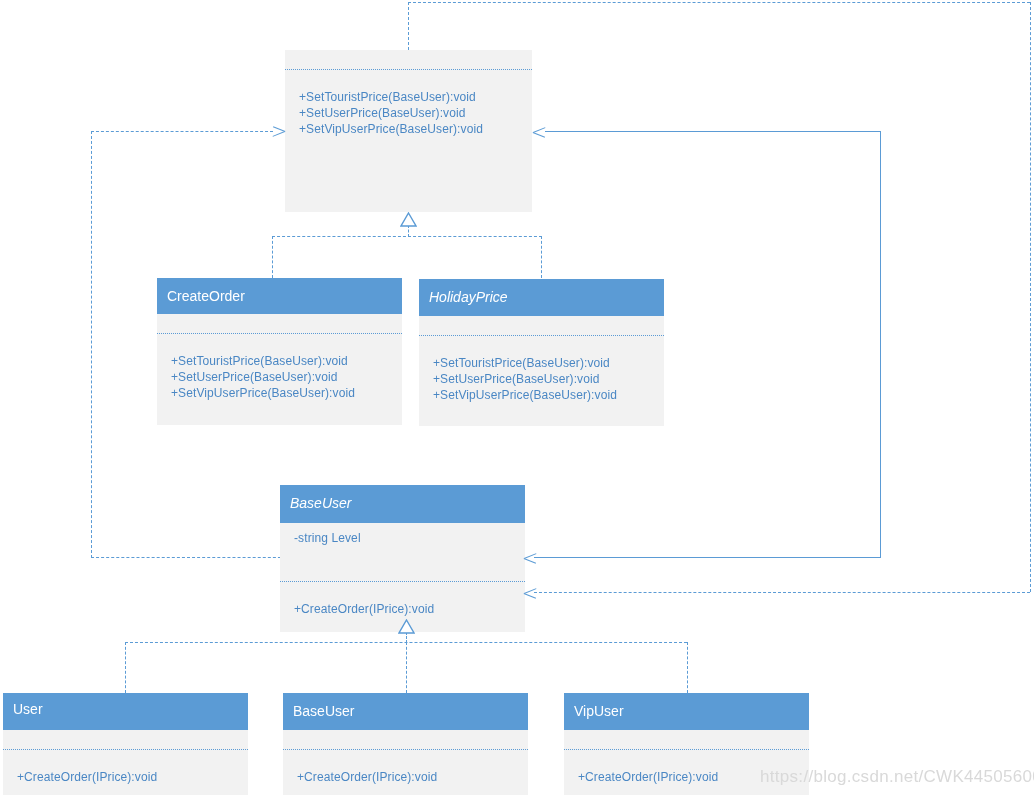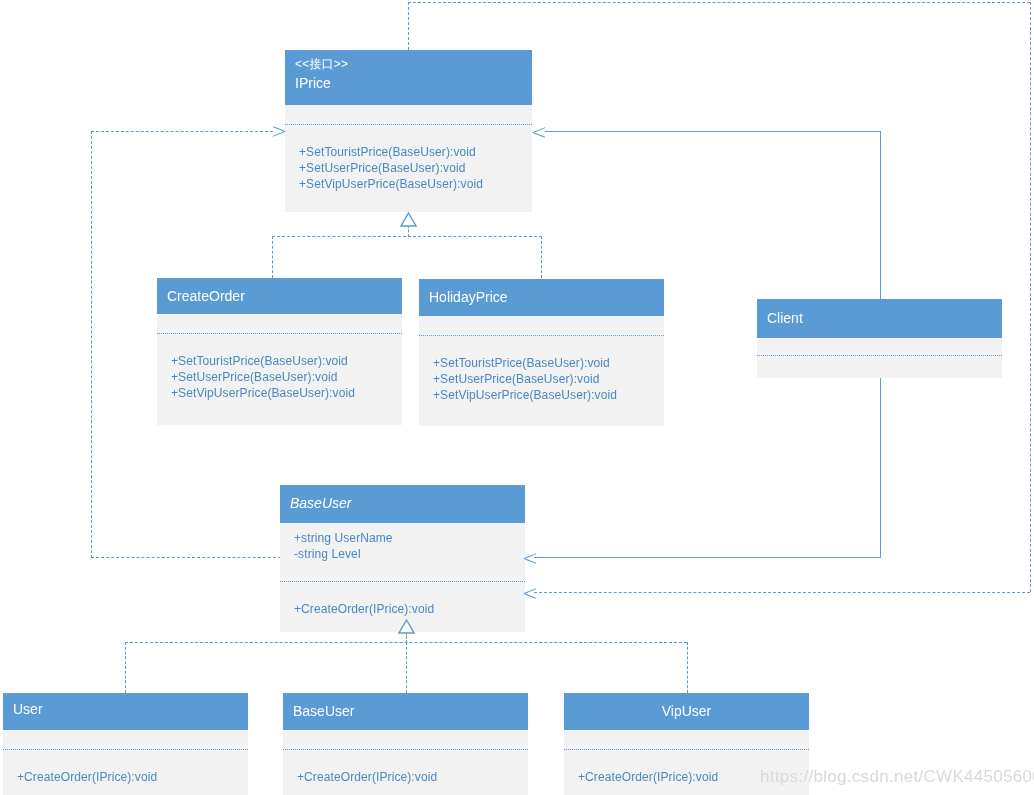--- a/index.html
+++ b/index.html
@@ -149,24 +149,20 @@
   <div class="ln h-dash" style="left:125px; top:642px; width:562px;"></div>
   <div class="ln v-dash" style="left:125px; top:642px; height:51px;"></div>
   <div class="ln v-dash" style="left:406px; top:642px; height:51px;"></div>
   <div class="ln v-dash" style="left:687px; top:642px; height:51px;"></div>
   <div class="ln v-dash" style="left:406px; top:632px; height:11px;"></div>
   <svg class="tri-up-outline" style="left:398px; top:619px;" width="17" height="15" viewBox="0 0 17 15">
     <polygon points="8.5,1 16,14 1,14" fill="#ffffff" stroke="#5B9BD5" stroke-width="1.4"></polygon>
   </svg>
 
   <div class="uml-class" style="left:285px; top:50px; width:247px; height:162px;">
-    <div class="uml-header" style="height:55px;">
-      <span class="stereo">&lt;&lt;接口&gt;&gt;</span>
-      <span class="cname">IPrice</span>
-    </div>
     <div class="uml-compartment" style="height:19px;"></div>
     <div class="uml-compartment divider">
       <div class="spacer"></div>
       <div class="row">+SetTouristPrice(BaseUser):void</div>
       <div class="row">+SetUserPrice(BaseUser):void</div>
       <div class="row">+SetVipUserPrice(BaseUser):void</div>
     </div>
   </div>
 
   <div class="uml-class" style="left:157px; top:278px; width:245px; height:147px;">
@@ -176,46 +172,38 @@
     <div class="uml-compartment" style="height:19px;"></div>
     <div class="uml-compartment divider">
       <div class="spacer"></div>
       <div class="row">+SetTouristPrice(BaseUser):void</div>
       <div class="row">+SetUserPrice(BaseUser):void</div>
       <div class="row">+SetVipUserPrice(BaseUser):void</div>
     </div>
   </div>
 
   <div class="uml-class" style="left:419px; top:279px; width:245px; height:147px;">
-    <div class="uml-header" style="height:37px; padding-top:8px;">
+    <div class="uml-header" style="height:37px; padding-top:8px;font-style:italic;">
       <span class="cname">HolidayPrice</span>
     </div>
     <div class="uml-compartment" style="height:19px;"></div>
     <div class="uml-compartment divider">
       <div class="spacer"></div>
       <div class="row">+SetTouristPrice(BaseUser):void</div>
       <div class="row">+SetUserPrice(BaseUser):void</div>
       <div class="row">+SetVipUserPrice(BaseUser):void</div>
     </div>
   </div>
 
-  <div class="uml-class" style="left:757px; top:299px; width:245px; height:79px;">
-    <div class="uml-header" style="height:39px; padding-top:9px;">
-      <span class="cname">Client</span>
-    </div>
-    <div class="uml-compartment" style="height:17px;"></div>
-    <div class="uml-compartment divider" style="height:23px;"></div>
-  </div>
 
   <div class="uml-class" style="left:280px; top:485px; width:245px; height:147px;">
     <div class="uml-header italic" style="height:38px; padding-top:8px;">
       <span class="cname">BaseUser</span>
     </div>
     <div class="uml-compartment" style="padding-top:8px; height:58px;">
-      <div class="row">+string UserName</div>
       <div class="row">-string Level</div>
     </div>
     <div class="uml-compartment divider">
       <div class="spacer"></div>
       <div class="row">+CreateOrder(IPrice):void</div>
     </div>
   </div>
 
   <div class="uml-class" style="left:3px; top:693px; width:245px; height:102px;">
     <div class="uml-header" style="height:37px; ">
@@ -233,21 +221,21 @@
       <span class="cname">BaseUser</span>
     </div>
     <div class="uml-compartment" style="height:19px;"></div>
     <div class="uml-compartment divider">
       <div class="spacer"></div>
       <div class="row">+CreateOrder(IPrice):void</div>
     </div>
   </div>
 
   <div class="uml-class" style="left:564px; top:693px; width:245px; height:102px;">
-    <div class="uml-header" style="height:37px; padding-top:8px;text-align:center;">
+    <div class="uml-header" style="height:37px; padding-top:8px;">
       <span class="cname">VipUser</span>
     </div>
     <div class="uml-compartment" style="height:19px;"></div>
     <div class="uml-compartment divider">
       <div class="spacer"></div>
       <div class="row">+CreateOrder(IPrice):void</div>
     </div>
   </div>
 
   <div class="watermark" style="left:760px; top:767px;">https://blog.csdn.net/CWK445056007</div>

